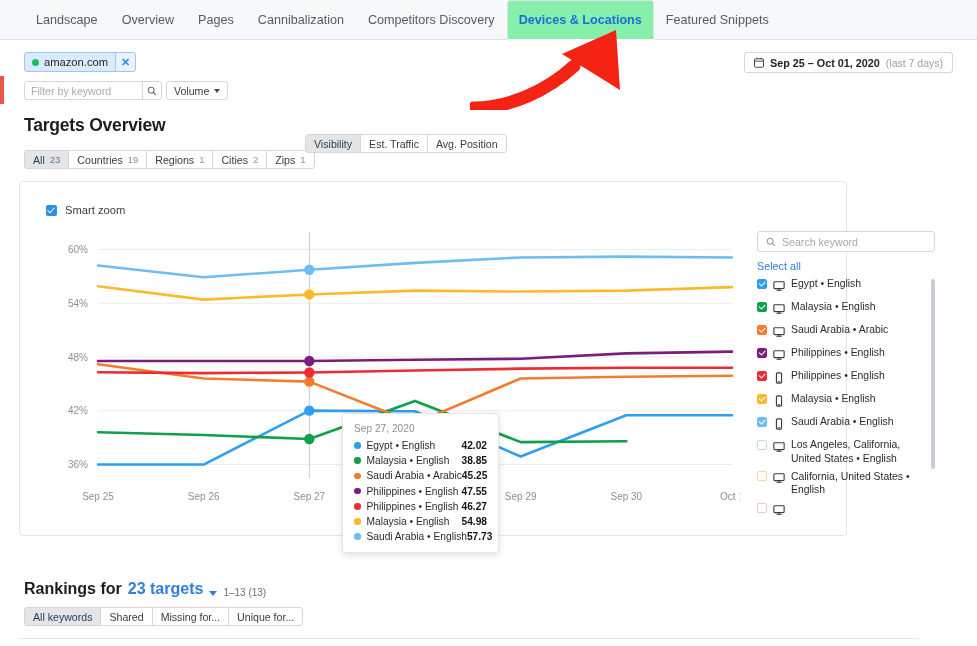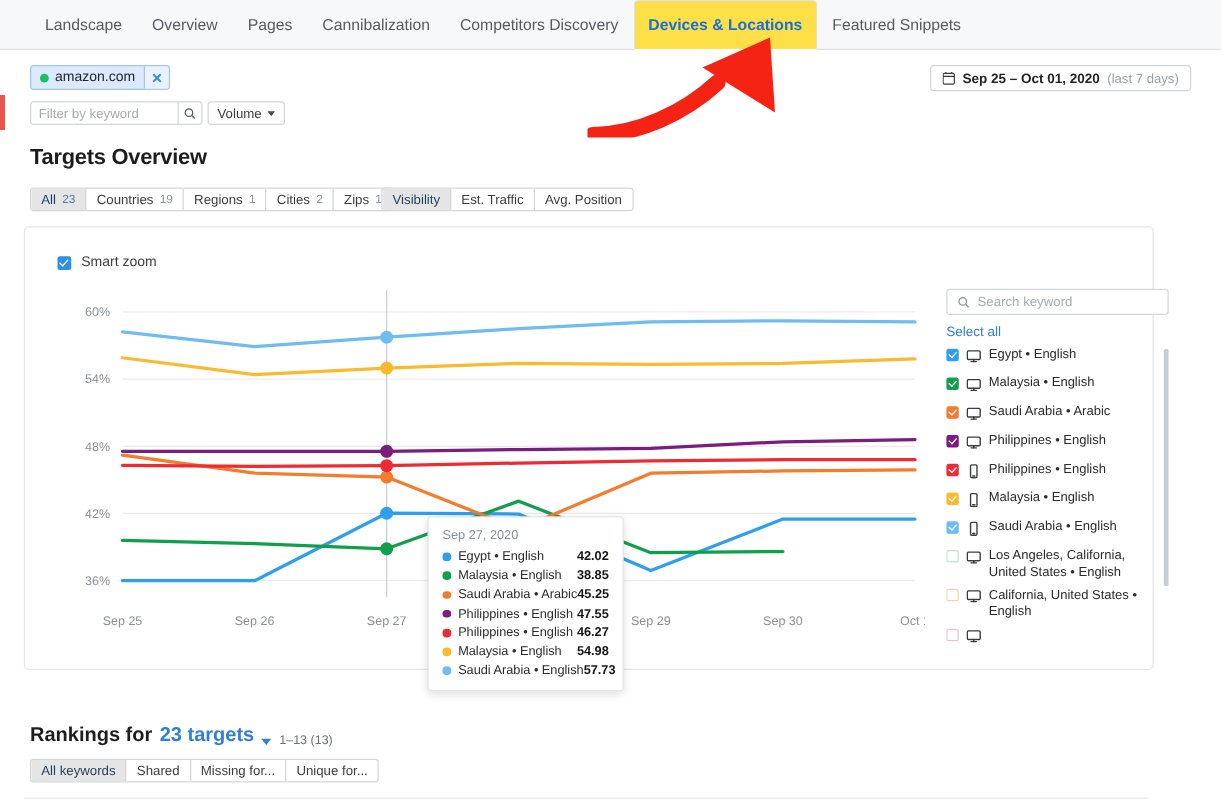--- a/index.html
+++ b/index.html
@@ -20,21 +20,21 @@
     position: absolute; left: 0; top: 0; width: 977px; height: 40px;
     background: #f7f8f9; border-bottom: 1px solid #dfe2e5;
     display: flex; align-items: flex-end; padding-left: 24px;
   }
   .tab {
     height: 39px; padding: 0 11px; display: flex; align-items: center;
     font-size: 12.6px; color: #555b63; white-space: nowrap;
     border: 1px solid transparent; border-bottom: none; cursor: pointer;
   }
   .tab.active {
-    background: #fde047; color: #1a6ed8; font-weight: 700;
+    background: #86efac; color: #1a6ed8; font-weight: 700;
     border-color: #dfe2e5; border-bottom: 1px solid #ffffff;
     border-radius: 4px 4px 0 0; margin-bottom: -1px; height: 40px;
   }
 
   
   .domain-chip {
     position:absolute; left:24px; top:52px; height:20px;
     display:flex; align-items:stretch; border:1px solid #9ec6f0;
     border-radius:3px; overflow:hidden; background:#dbeafd;
   }
@@ -85,25 +85,25 @@
   .seg { position:absolute; display:flex; height:19px; border:1px solid #d3d7dc; border-radius:3px; overflow:hidden; background:#fff; }
   .seg .s {
     display:flex; align-items:center; gap:5px; padding:0 8px;
     font-size:10.6px; color:#3c3c3c; border-right:1px solid #d3d7dc; cursor:pointer; white-space:nowrap;
   }
   .seg .s:last-child { border-right:none; }
   .seg .s.on { background:#e5e5e5; color:#1d3c5c; }
   .seg .cnt { font-size:9.5px; color:#8c939b; }
   .seg .s.on .cnt { color:#5a7b9c; }
   #seg-scope { left:24px; top:150px; }
-  #seg-metric { left:305px; top:150px; }
+  #seg-metric { left:305px; top:134px; }
 
   
   .card {
-    position:absolute; left:19px; top:181px; width:904px; height:355px;
+    position:absolute; left:19px; top:181px; width:828px; height:355px;
     border:1px solid #e3e5e8; border-radius:4px; background:#fff;
   }
   .smartzoom { position:absolute; left:26px; top:22px; display:flex; align-items:center; gap:8px; cursor:pointer;}
   .cbx { width:11px; height:11px; border-radius:2px; background:#2f8fe0; position:relative; }
   .cbx::after{content:"";position:absolute;left:2.6px;top:1.2px;width:3.4px;height:6px;border:solid #fff;border-width:0 1.7px 1.7px 0;transform:rotate(42deg);}
   .smartzoom span { font-size:11.2px; color:#3c3c3c; }
 
   .plot { position:absolute; left:0; top:44px; width:720px; height:290px; }
 
   

